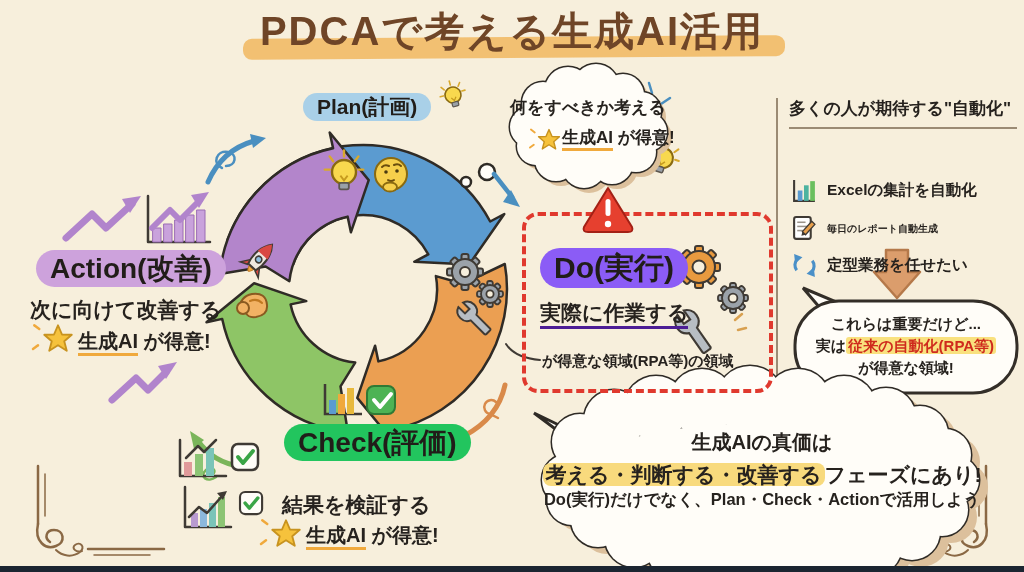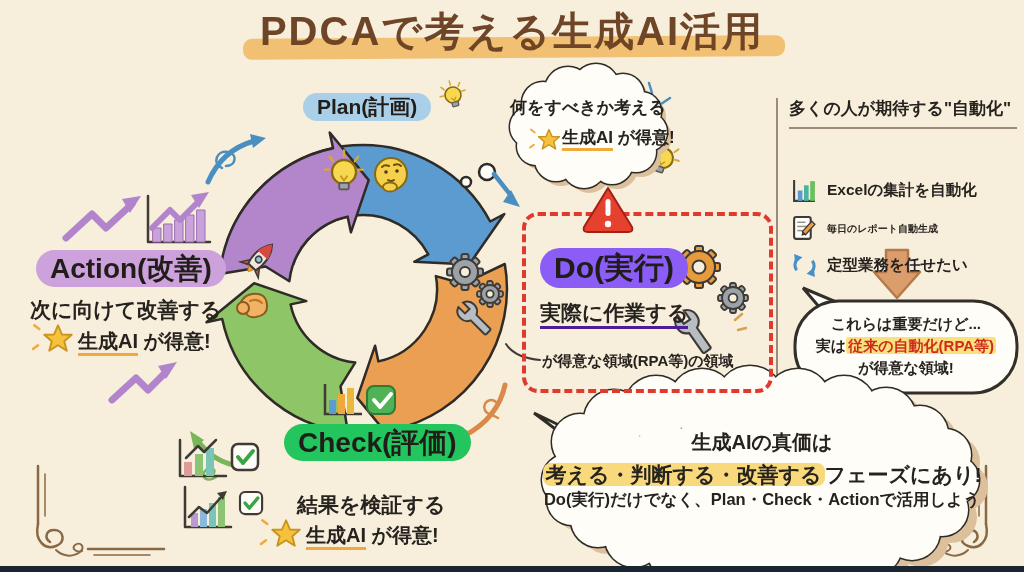--- a/index.html
+++ b/index.html
@@ -285,21 +285,21 @@
   <div class="abs do-box" style="left:522px;top:212px;width:243px;height:173px;z-index:2"></div>
   <div class="abs pill" style="left:540px;top:248px;font-size:30px;background:#8b5cf6;border-radius:24px;z-index:2">Do(実行)</div>
   <div class="abs b" style="left:540px;top:299px;font-size:21px;z-index:2"><span class="ul-red">実際に作業する</span></div>
   <div class="abs b" style="left:542px;top:352px;font-size:15px;z-index:2">が得意な領域(RPA等)の領域</div>
 
   <div class="abs pill" style="left:36px;top:250px;font-size:28px;background:#cda2dc;z-index:2">Action(改善)</div>
   <div class="abs b" style="left:30px;top:296px;font-size:21px;z-index:2">次に向けて改善する</div>
   <div class="abs b" style="left:78px;top:328px;font-size:20px;z-index:2"><span class="ul-orange">生成AI</span><span> が得意!</span></div>
 
   <div class="abs pill" style="left:284px;top:424px;font-size:28px;background:#22c55e;z-index:2">Check(評価)</div>
-  <div class="abs b" style="left:297px;top:491px;font-size:21px;z-index:2">結果を検証する</div>
+  <div class="abs b" style="left:282px;top:491px;font-size:21px;z-index:2">結果を検証する</div>
   <div class="abs b" style="left:306px;top:522px;font-size:20px;z-index:2"><span class="ul-orange">生成AI</span><span> が得意!</span></div>
 
   <div class="abs b" style="left:789px;top:97px;font-size:17px;border-bottom:2px solid #9b8b74;padding-bottom:7px;width:228px;z-index:2">多くの人が期待する"自動化"</div>
 
   <div class="abs rp-row" style="left:791px;top:145px;z-index:2">
     <svg width="27" height="27" viewBox="0 0 26 26">
       <path d="M3,3 V23 H23" stroke="#3f3a34" stroke-width="2" fill="none"></path>
       <rect x="6.5" y="13" width="4.5" height="10" fill="#5b9bd0"></rect>
       <rect x="12.5" y="8" width="4.5" height="15" fill="#4db3a0"></rect>
       <rect x="18.5" y="4" width="4.5" height="19" fill="#6abf5e"></rect>

